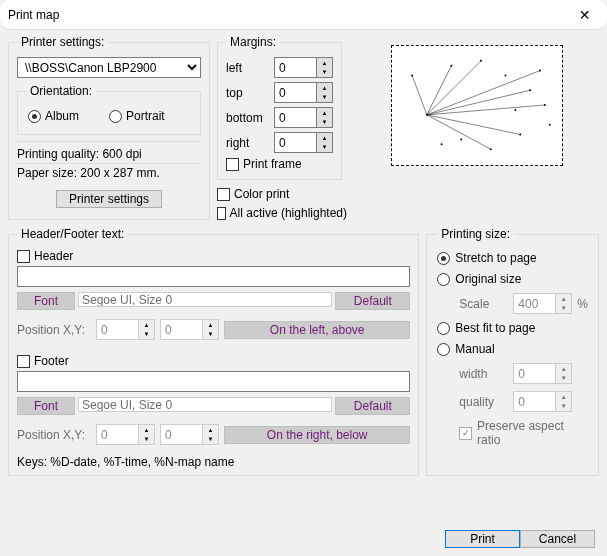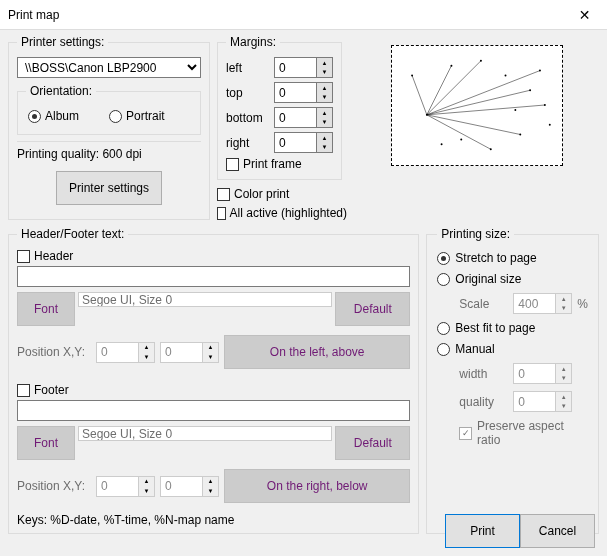--- a/index.html
+++ b/index.html
@@ -12,20 +12,21 @@
   height: 556px;
   overflow: hidden;
 }
 .titlebar {
   height: 30px;
   background: #fff;
   display: flex;
   align-items: center;
   padding-left: 8px;
   border-bottom: 1px solid #ddd;
+  border-radius: 10px;
 }
 .titlebar .title { flex: 1; }
 .titlebar .close {
   width: 45px;
   height: 30px;
   display: flex;
   align-items: center;
   justify-content: center;
   font-size: 14px;
   color: #000;
@@ -73,21 +74,21 @@
   width: 5px; height: 5px;
   background: #333;
   border-radius: 50%;
 }
 .info-lines { border-top: 1px solid #dcdcdc; margin-top: 6px; padding-top: 3px; }
 .info-lines div { padding: 2px 0; border-bottom: 1px solid #dcdcdc; }
 .info-lines div:last-child { border-bottom: none; }
 .btn {
   background: #e1e1e1;
   border: 1px solid #adadad;
-  height: 34px;
+  height: 18px;
   padding: 0 12px;
   font-family: inherit;
   font-size: 12px;
   display: inline-flex;
   align-items: center;
   justify-content: center;
 }
 .btn.primary { border-color: #0078d7; }
 .btn:disabled, .btn.disabled {
   color: #701a75;
@@ -207,20 +208,21 @@
             <span>Album</span>
           </div>
           <div class="radio-item">
             <span class="radio-dot"></span>
             <span>Portrait</span>
           </div>
         </div>
       </fieldset>
       <div class="info-lines">
         <div>Printing quality: 600 dpi</div>
+        <div>Paper size: 200 x 287 mm.</div>
       </div>
       <div class="printerbtn-wrap">
         <button class="btn">Printer settings</button>
       </div>
     </fieldset>
 
     <div>
       <fieldset class="margins-fs">
         <legend>Margins:</legend>
         <div class="margin-row">

